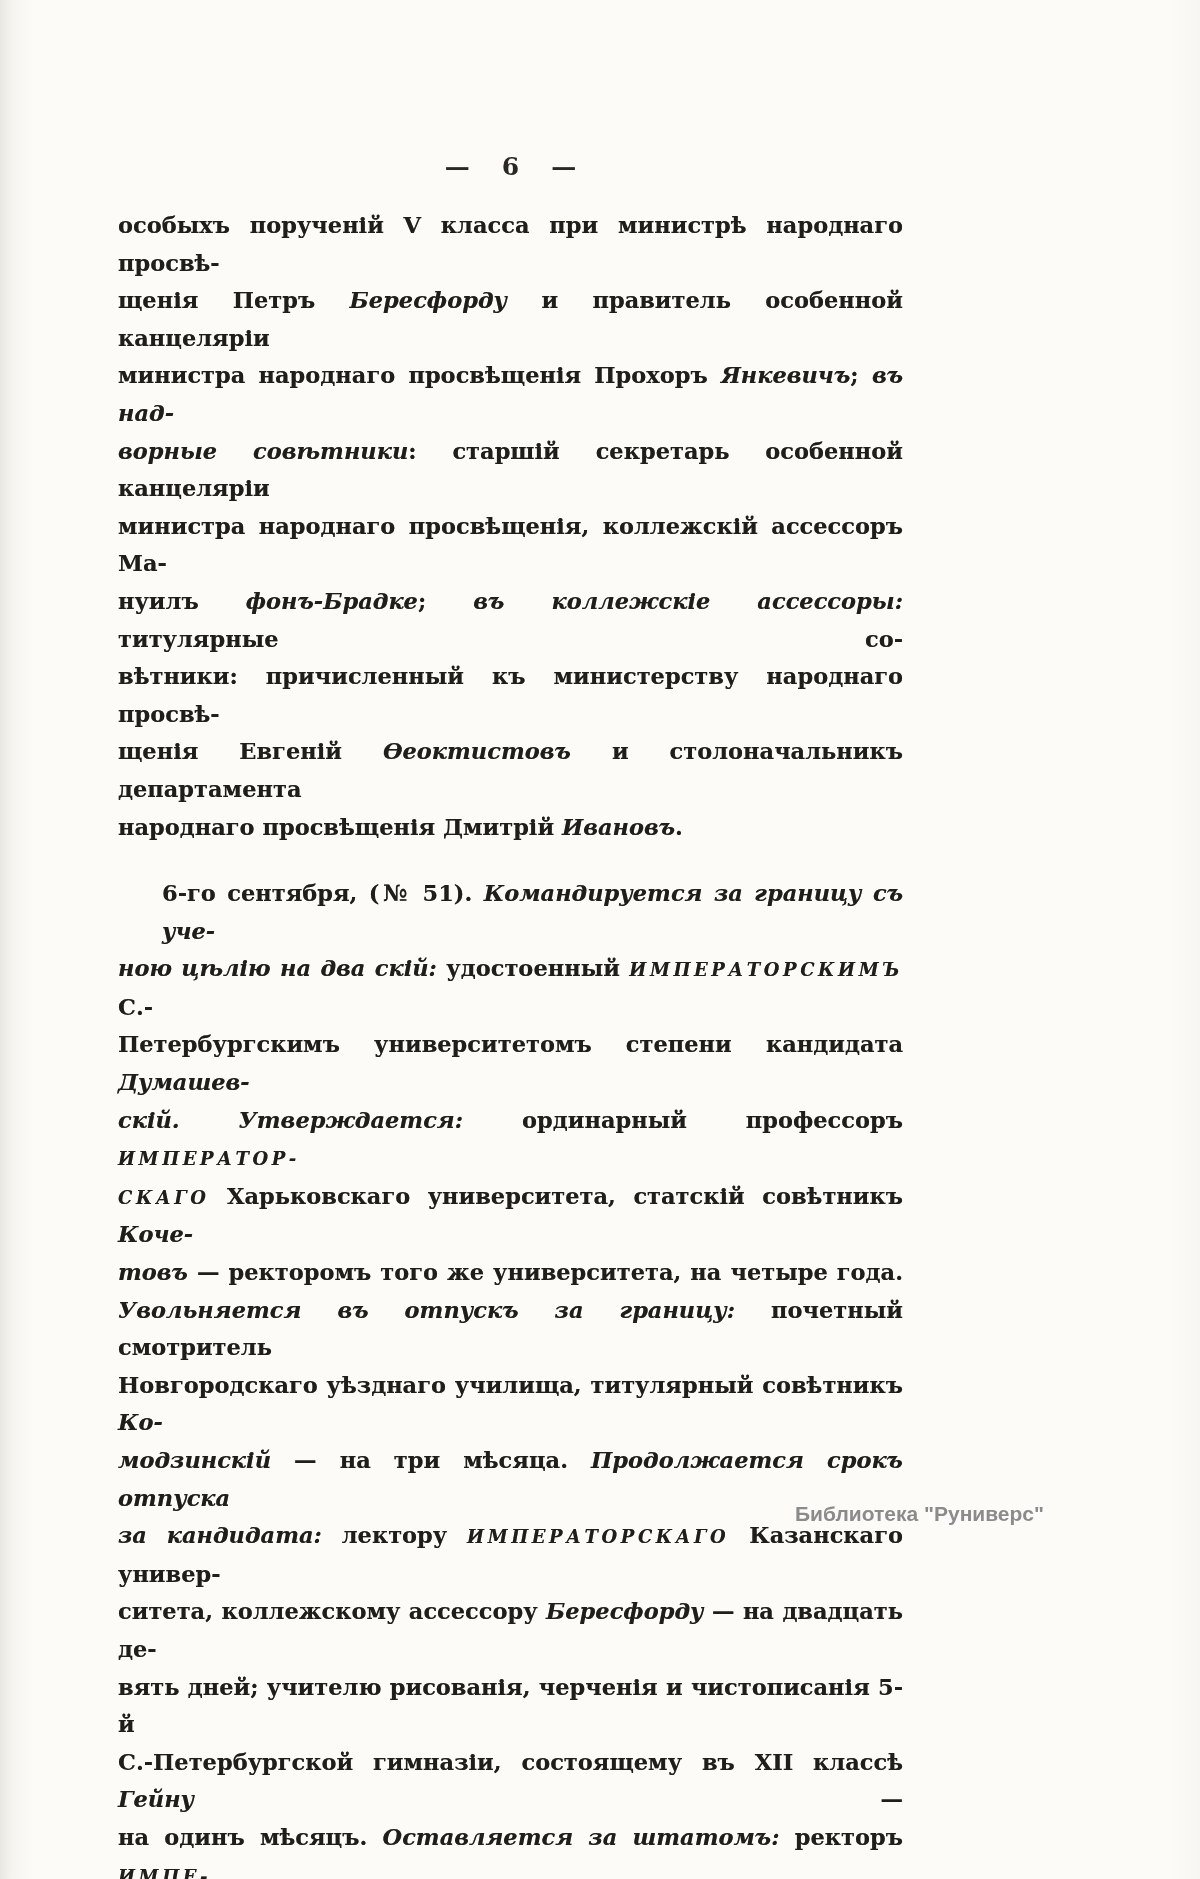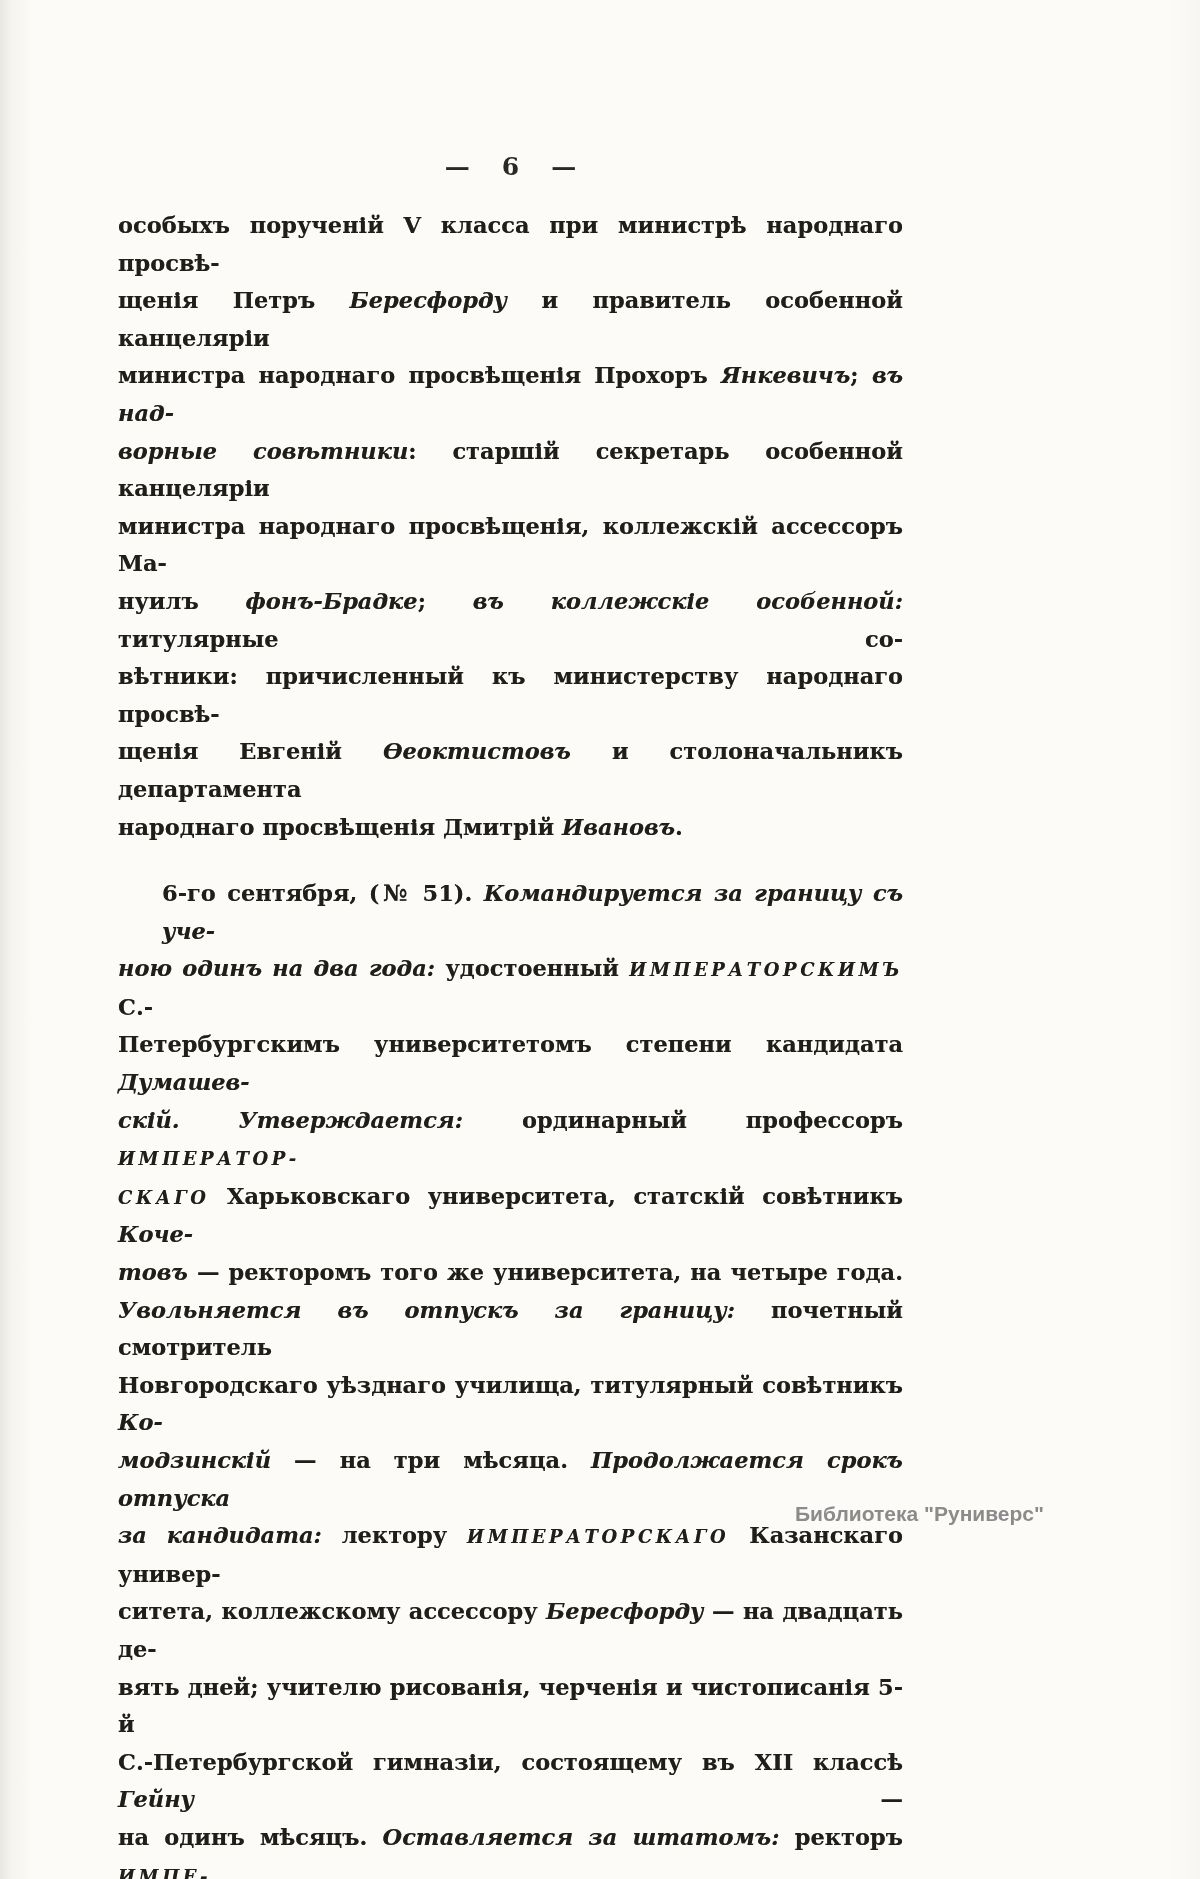--- a/index.html
+++ b/index.html
@@ -63,28 +63,28 @@
     <span class="dash">—</span><span class="num">6</span><span class="dash">—</span>
   </div>
 
   <div class="textblock">
       <div class="para">
         <div class="line"><span class="r">особыхъ порученій V класса при министрѣ народнаго просвѣ-</span></div>
         <div class="line"><span class="r">щенія Петръ </span><span class="i">Бересфорду</span><span class="r"> и правитель особенной канцеляріи</span></div>
         <div class="line"><span class="r">министра народнаго просвѣщенія Прохоръ </span><span class="i">Янкевичъ</span><span class="r">; </span><span class="i">въ над-</span></div>
         <div class="line"><span class="i">ворные совѣтники</span><span class="r">: старшій секретарь особенной канцеляріи</span></div>
         <div class="line"><span class="r">министра народнаго просвѣщенія, коллежскій ассессоръ Ма-</span></div>
-        <div class="line"><span class="r">нуилъ </span><span class="i">фонъ-Брадке</span><span class="r">; </span><span class="i">въ коллежскіе особенной:</span><span class="r"> титулярные со-</span></div>
+        <div class="line"><span class="r">нуилъ </span><span class="i">фонъ-Брадке</span><span class="r">; </span><span class="i">въ коллежскіе ассессоры:</span><span class="r"> титулярные со-</span></div>
         <div class="line"><span class="r">вѣтники: причисленный къ министерству народнаго просвѣ-</span></div>
         <div class="line"><span class="r">щенія Евгеній </span><span class="i">Ѳеоктистовъ</span><span class="r"> и столоначальникъ департамента</span></div>
         <div class="line last"><span class="r">народнаго просвѣщенія Дмитрій </span><span class="i">Ивановъ</span><span class="r">.</span></div>
       </div>
       <div class="para">
         <div class="line indent"><span class="r">6-го сентября, (№ 51). </span><span class="i">Командируется за границу съ уче-</span></div>
-        <div class="line"><span class="i">ною одинъ на два года:</span><span class="r"> удостоенный </span><span class="sc">ИМПЕРАТОРСКИМЪ</span><span class="r"> С.-</span></div>
+        <div class="line"><span class="i">ною цѣлію на два скій:</span><span class="r"> удостоенный </span><span class="sc">ИМПЕРАТОРСКИМЪ</span><span class="r"> С.-</span></div>
         <div class="line"><span class="r">Петербургскимъ университетомъ степени кандидата </span><span class="i">Думашев-</span></div>
         <div class="line"><span class="i">скій. Утверждается:</span><span class="r"> ординарный профессоръ </span><span class="sc">ИМПЕРАТОР-</span></div>
         <div class="line"><span class="sc">СКАГО</span><span class="r"> Харьковскаго университета, статскій совѣтникъ </span><span class="i">Коче-</span></div>
         <div class="line"><span class="i">товъ</span><span class="r"> — ректоромъ того же университета, на четыре года.</span></div>
         <div class="line"><span class="i">Увольняется въ отпускъ за границу:</span><span class="r"> почетный смотритель</span></div>
         <div class="line"><span class="r">Новгородскаго уѣзднаго училища, титулярный совѣтникъ </span><span class="i">Ко-</span></div>
         <div class="line"><span class="i">модзинскій</span><span class="r"> — на три мѣсяца. </span><span class="i">Продолжается срокъ отпуска</span></div>
         <div class="line"><span class="i">за кандидата:</span><span class="r"> лектору </span><span class="sc">ИМПЕРАТОРСКАГО</span><span class="r"> Казанскаго универ-</span></div>
         <div class="line"><span class="r">ситета, коллежскому ассессору </span><span class="i">Бересфорду</span><span class="r"> — на двадцать де-</span></div>
         <div class="line"><span class="r">вять дней; учителю рисованія, черченія и чистописанія 5-й</span></div>

